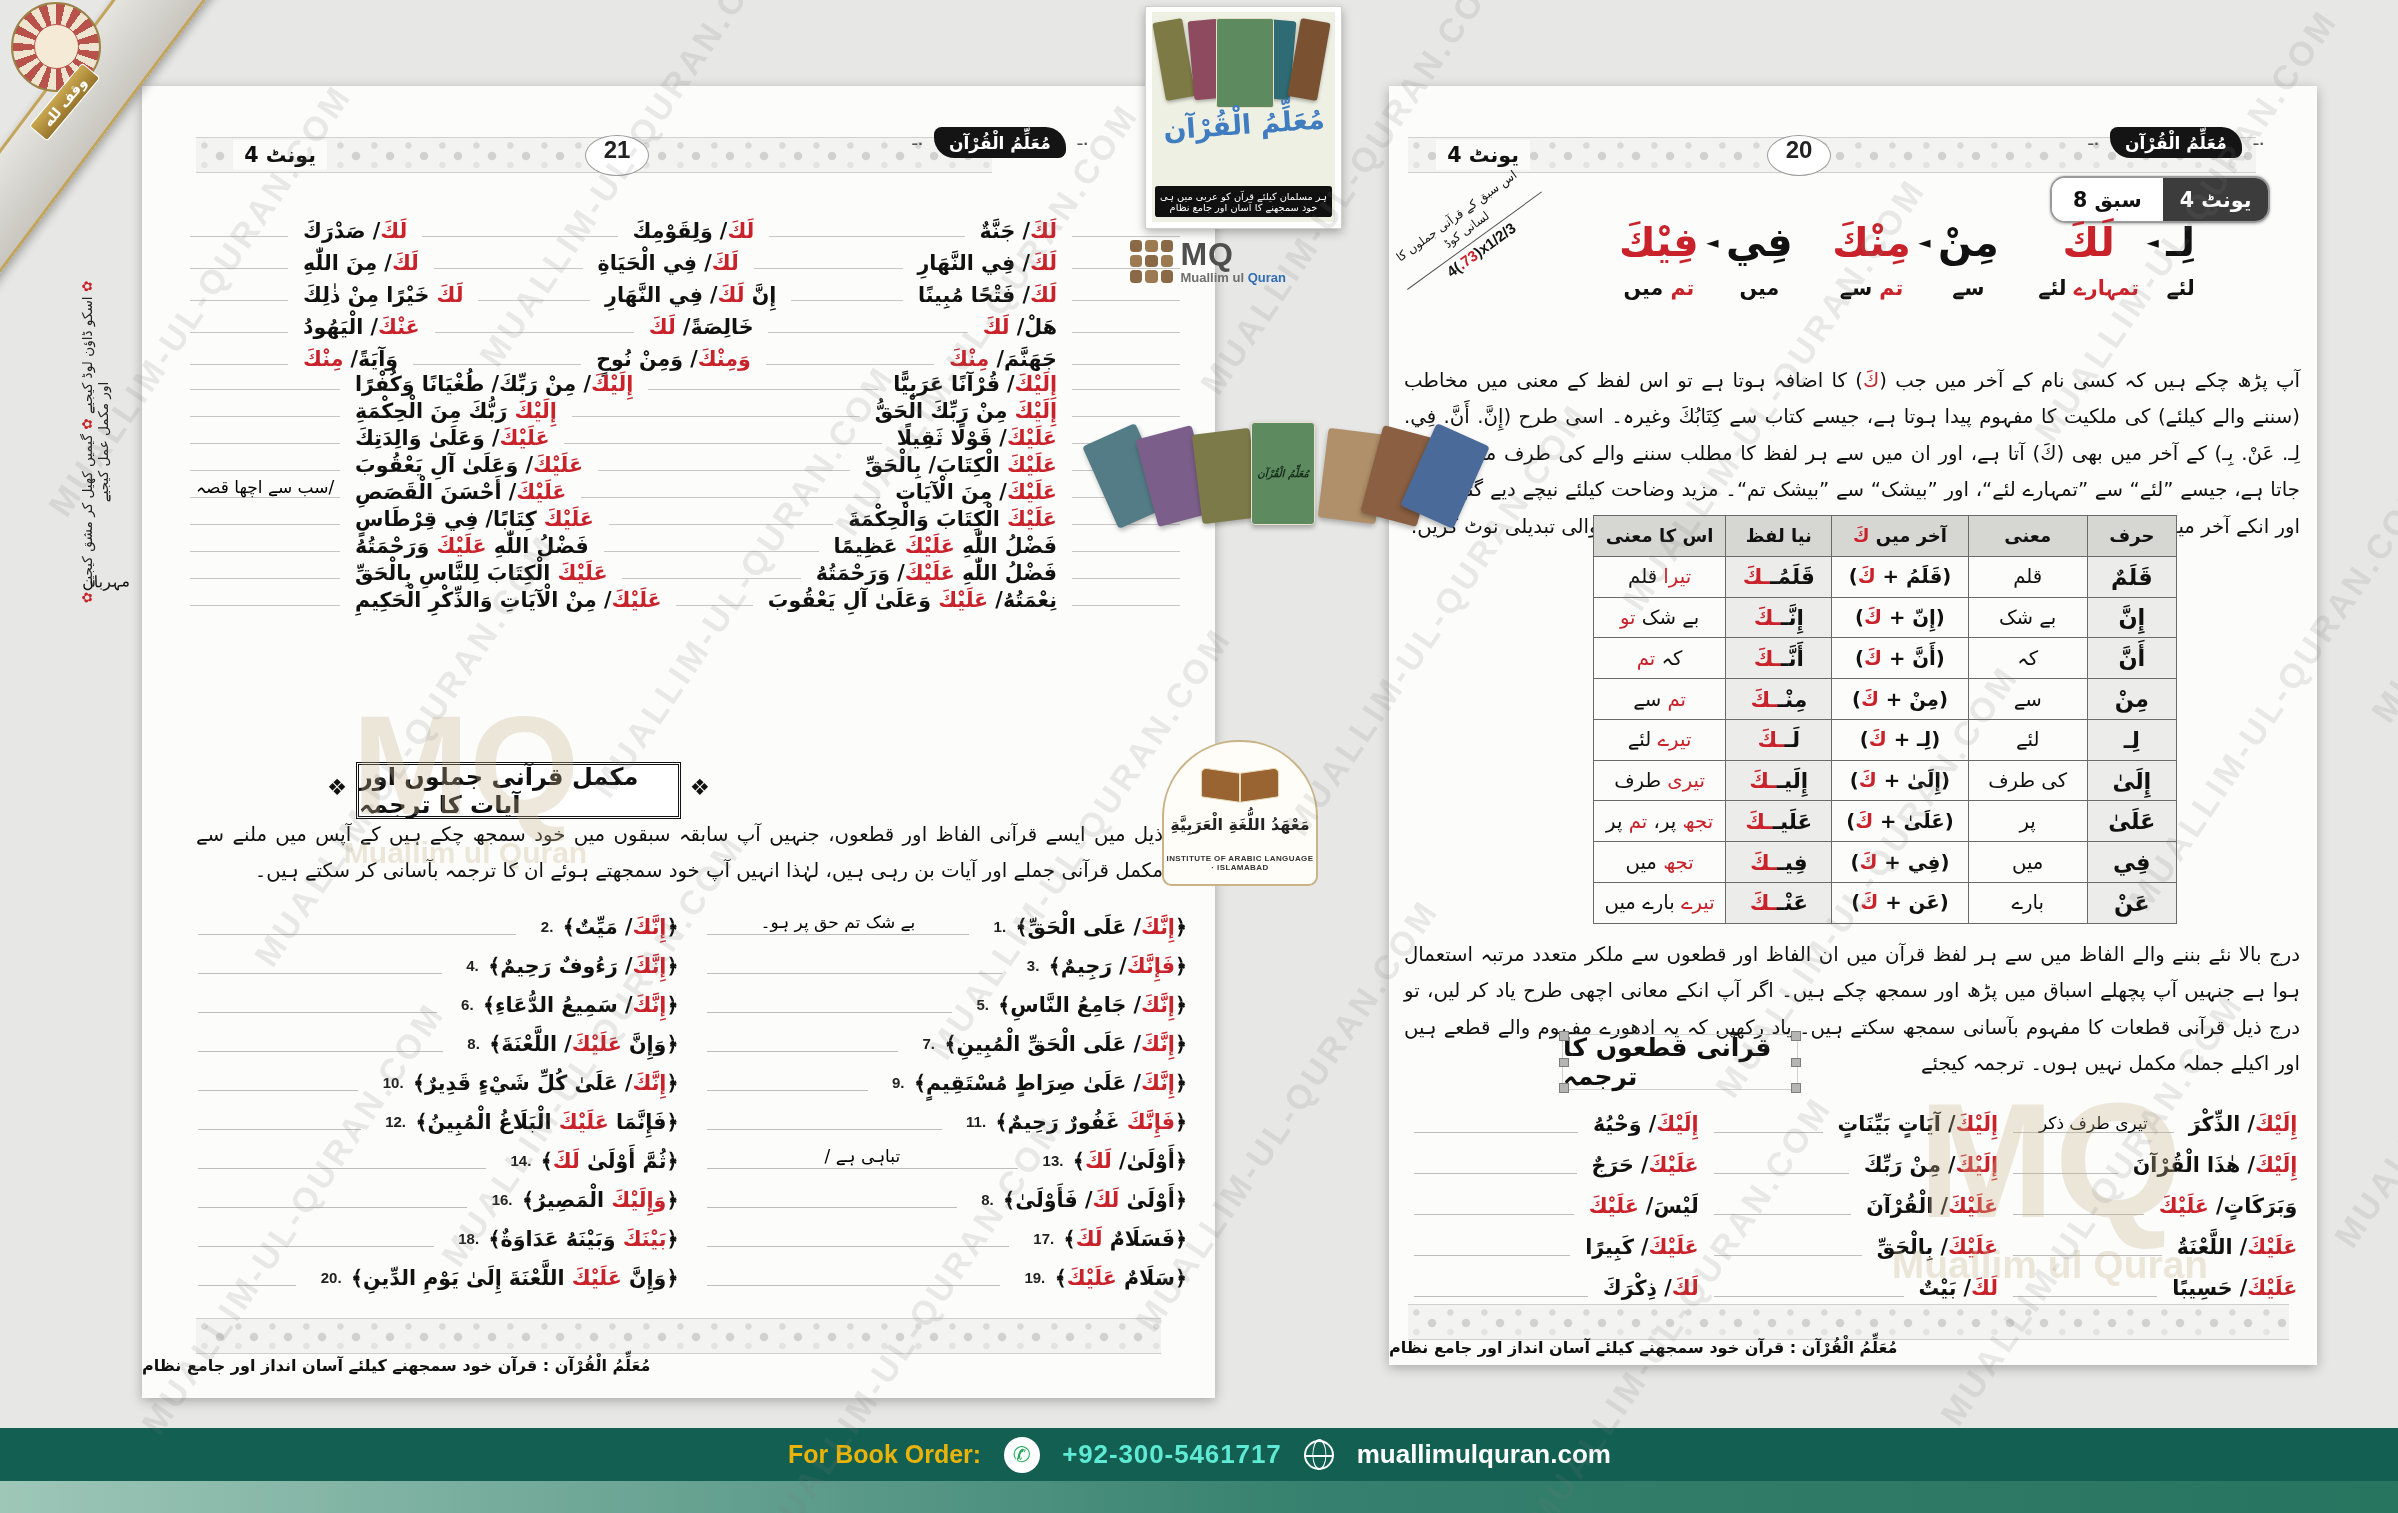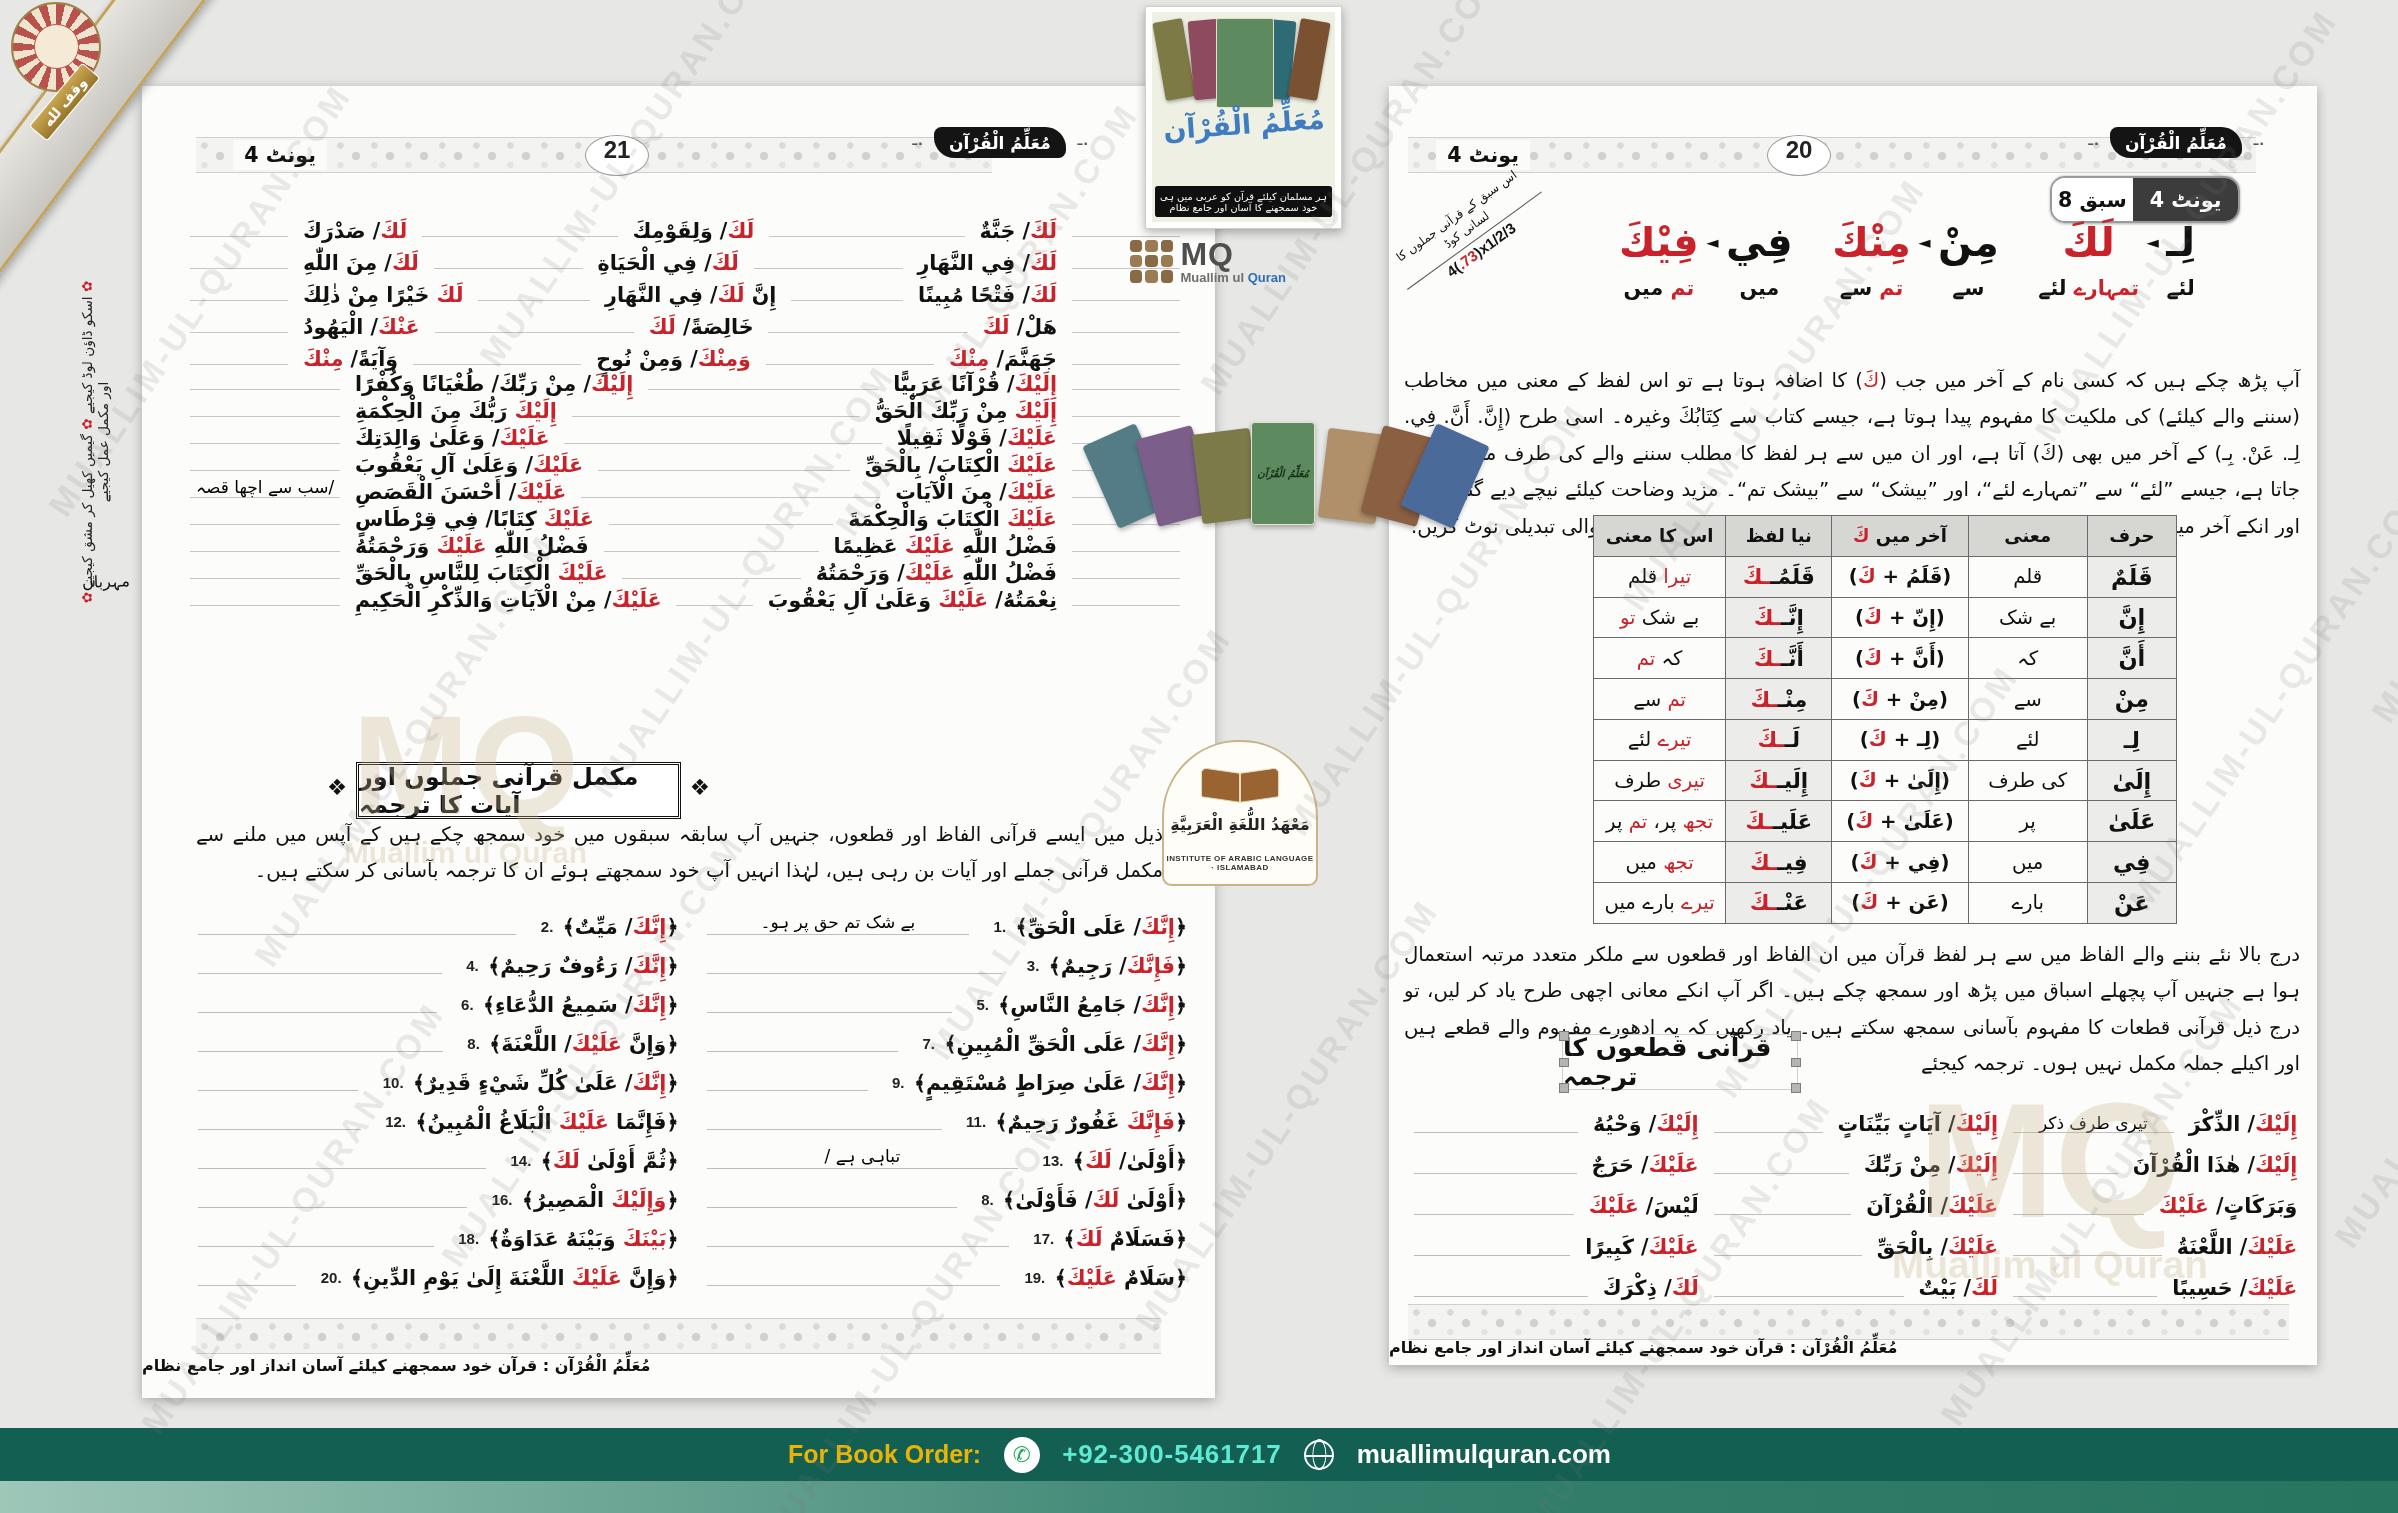--- a/index.html
+++ b/index.html
@@ -22,21 +22,21 @@
   .pgoval{position:absolute;top:-2.8px;width:62px;height:39px;background:#fff;border:0.9px solid #9a9a98;border-radius:50%;
           text-align:center;line-height:39px;font:700 24px "Liberation Sans",sans-serif;color:#222;}
   .cart{position:absolute;background:#141414;color:#fff;font-size:17px;font-weight:700;
         padding:5.6px 15px;border-radius:7.5px 20.6px 7.5px 20.6px;white-space:nowrap;z-index:2;}
   .cart:before,.cart:after{content:"–·";color:#555;font-size:13px;position:absolute;top:9.4px;}
   .cart:before{left:-22.5px;} .cart:after{right:-22.5px;}
   
   .lesson-badge{position:absolute;left:661px;top:90px;display:flex;direction:rtl;height:43px;
         border:2.8px solid #9a9a9a;border-radius:15px;overflow:hidden;box-shadow:0 0.9px 2.8px rgba(0,0,0,.3);}
   .lb-unit{background:#3c3c3c;color:#fff;font-weight:700;font-size:20.6px;padding:0 17px;display:flex;align-items:center;}
-  .lb-lesson{background:#fff;color:#111;font-weight:700;font-size:20.6px;padding:0 6px;display:flex;align-items:center;}
+  .lb-lesson{background:#fff;color:#111;font-weight:700;font-size:20.6px;padding:0 21px;display:flex;align-items:center;}
   
   .pairs{position:absolute;left:230px;top:133px;width:576px;display:flex;direction:rtl;justify-content:space-between;}
   .pair{display:grid;grid-template-columns:auto auto auto;column-gap:7.5px;row-gap:11.2px;direction:rtl;
         align-items:center;justify-items:center;}
   .pa{font-size:40px;font-weight:700;}
   .parrow{font-size:16px;color:#111;}
   .pm{font-size:20.6px;font-weight:600;}
   
   .code-note{position:absolute;left:-9.4px;top:118px;width:178px;transform:rotate(-36deg);
              text-align:center;font-size:12px;line-height:1.45;}

